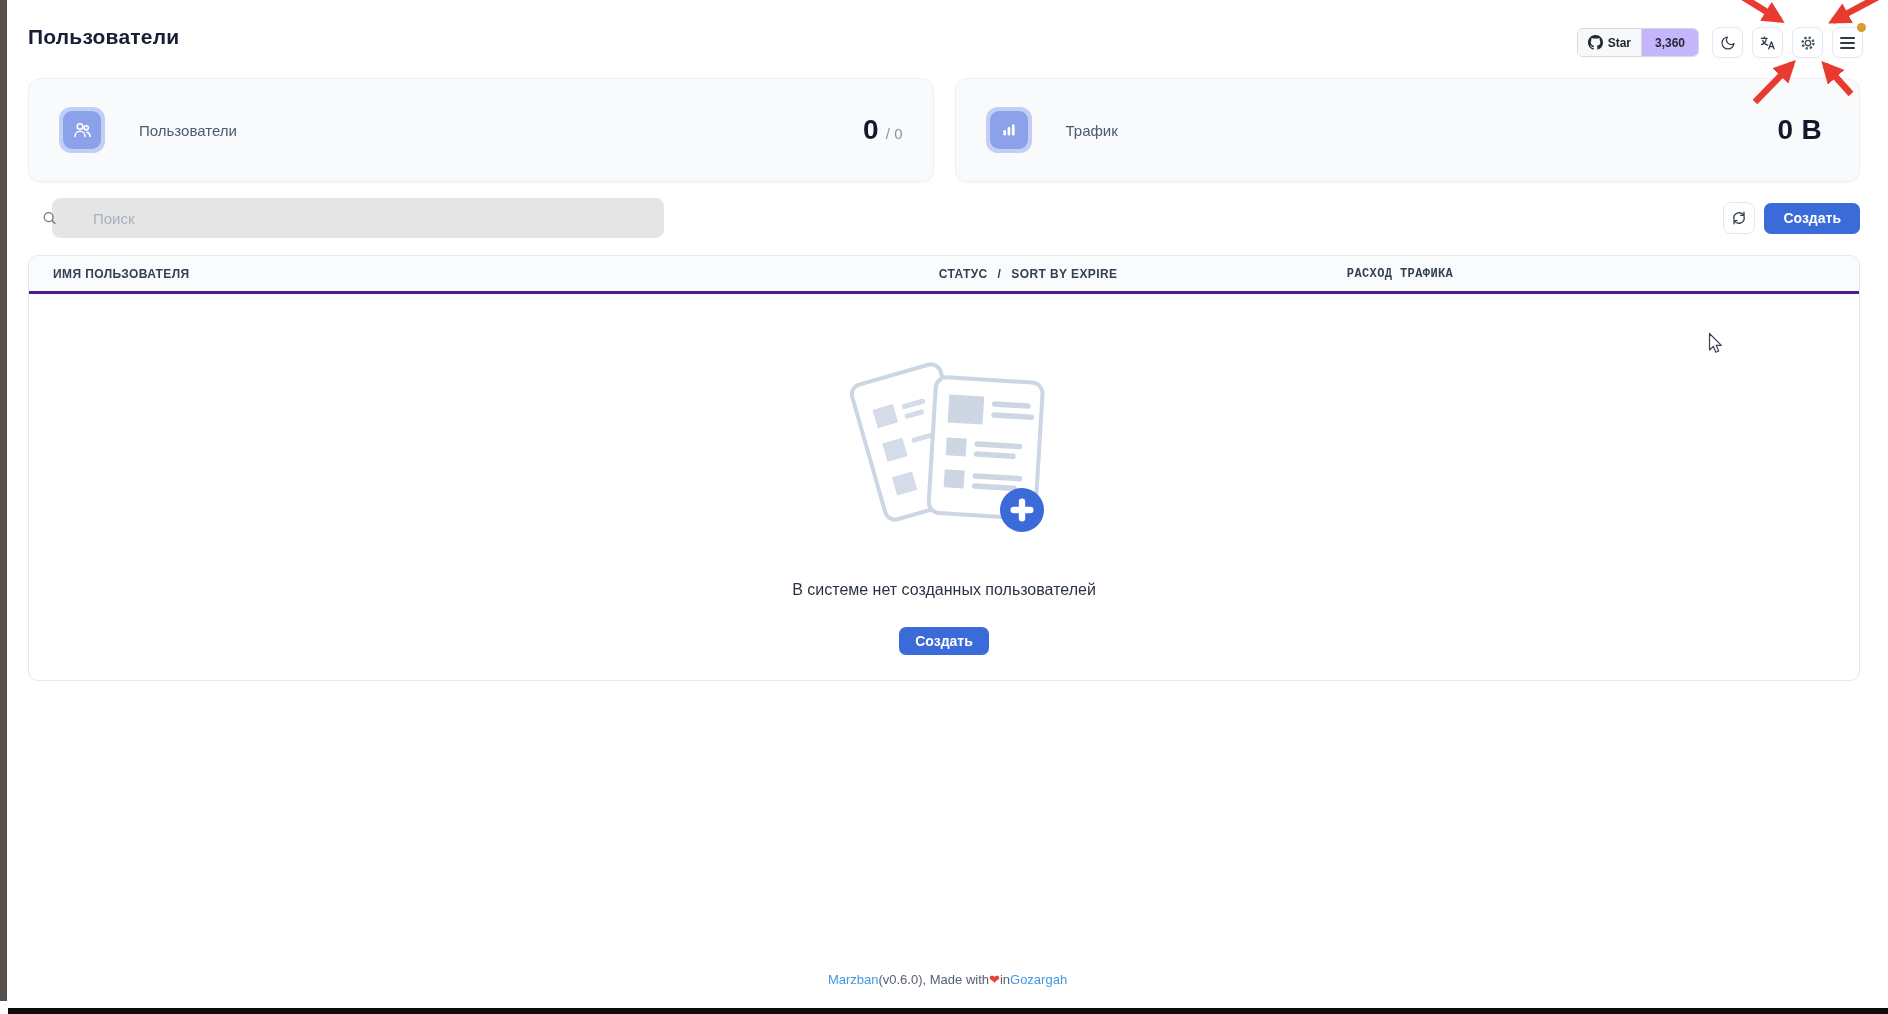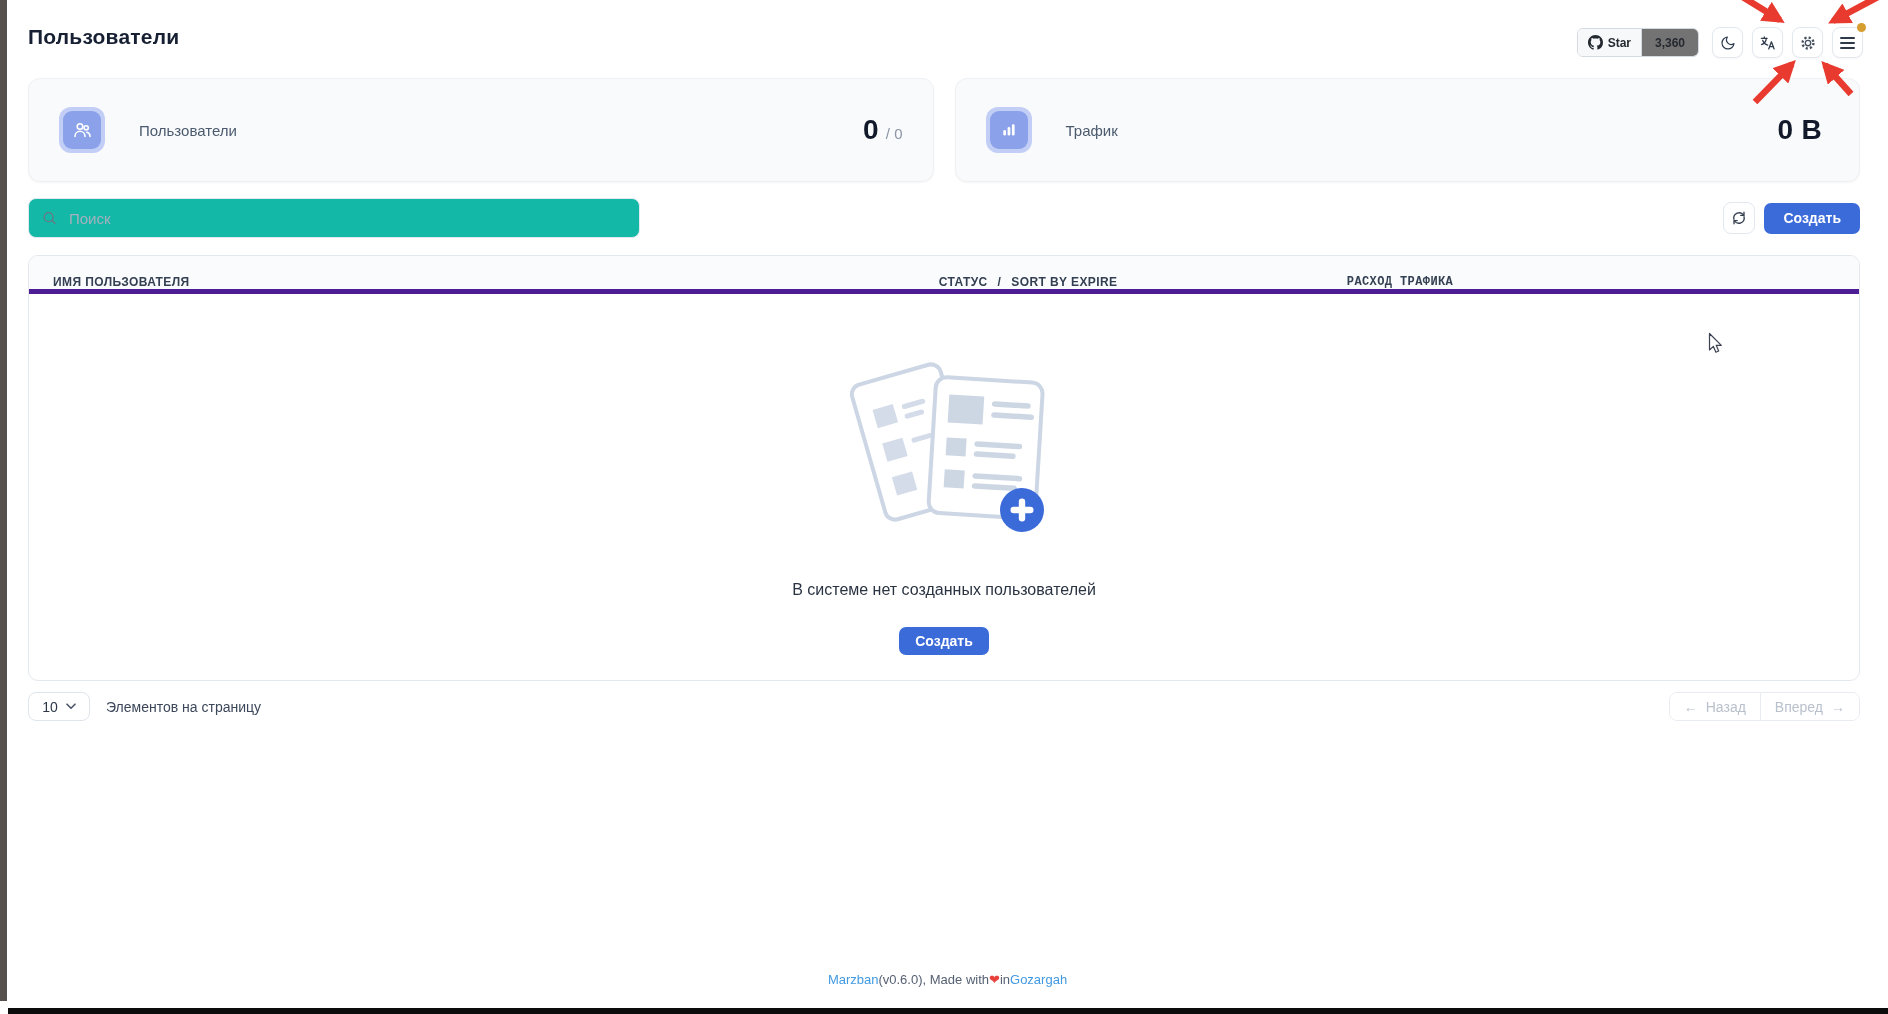--- a/index.html
+++ b/index.html
@@ -15,21 +15,21 @@
   .bottom-edge { position:absolute; left:8px; right:0; bottom:0; height:6px; background:#0c0c0d; }
 
   .main { position:absolute; left:7px; top:0; right:0; bottom:6px; padding:0 28px 0 21px; }
 
   .page-title { margin-top:24px; font-size:21px; line-height:26px; font-weight:700; color:#172033; letter-spacing:.2px; }
 
   
   .toolbar { position:absolute; top:27px; right:25px; display:flex; align-items:center; gap:9px; z-index:5; }
   .gh-star { display:flex; height:29px; border:1px solid #d4dae1; border-radius:6px; overflow:hidden; background:#fff; margin-right:4px; font-size:12px; font-weight:700; color:#24292f; cursor:pointer; }
   .gh-star .seg { display:flex; align-items:center; padding:0 10px; gap:5px; }
-  .gh-star .seg.count { border-left:1px solid #d4dae1; background:#737373; padding:0 13px; }
+  .gh-star .seg.count { border-left:1px solid #d4dae1; background:#c4b5fd; padding:0 13px; }
   .gh-star .seg.star { background:#f6f8fa; }
   .tb-btn { position:relative; width:31px; height:31px; background:#fff; border:1px solid #e2e8f0; border-radius:8px; display:flex; align-items:center; justify-content:center; box-shadow:0 1px 2px rgba(20,30,50,.04); cursor:pointer; }
   .menu-bars { display:flex; flex-direction:column; gap:3px; }
   .menu-bars i { display:block; width:15px; height:2px; background:#2f3a48; border-radius:1px; }
   .badge-dot { position:absolute; top:-5px; right:-4px; width:9px; height:9px; border-radius:50%; background:#d69e2e; }
 
   
   .cards { display:flex; gap:21px; margin-top:28px; }
   .card { flex:1; height:104px; background:#f9fafb; border:1px solid #eef1f4; border-radius:12px; box-shadow:0 1px 2px rgba(16,24,40,.04); display:flex; align-items:center; padding:0 30px; }
   .tile { width:46px; height:46px; border-radius:12px; background:#c2cef5; display:flex; align-items:center; justify-content:center; flex:none; }
@@ -37,29 +37,29 @@
   .card-label { margin-left:34px; font-size:15px; color:#4b5a6e; }
   .card-value { margin-left:auto; display:flex; align-items:baseline; gap:7px; }
   .card-value .big { font-size:28px; font-weight:700; color:#12192a; letter-spacing:.3px; }
   .card-value .suffix { font-size:15px; color:#2b3445; }
   .card:first-child .card-value .suffix { color:#8a94a6; }
 
   
   .controls { display:flex; align-items:center; margin-top:16px; }
   .search-wrap { position:relative; width:612px; }
   .search-wrap svg { position:absolute; left:13px; top:50%; transform:translateY(-50%); }
-  .search-input { width:100%; height:40px; border:1px solid #e2e8f0; border-radius:8px; padding:0 12px 0 40px; font-size:15px; font-family:inherit; color:#1a202c; outline:none; background:#14b8a6; }
+  .search-input { width:100%; height:40px; border:1px solid #e2e8f0; border-radius:8px; padding:0 12px 0 40px; font-size:15px; font-family:inherit; color:#1a202c; outline:none; background:#e5e5e5;margin-left:24px; }
   .search-input::placeholder { color:#a7b0be; }
   .spacer { flex:1; }
   .refresh-btn { width:32px; height:32px; border:1px solid #e2e8f0; border-radius:8px; background:#fff; display:flex; align-items:center; justify-content:center; margin-right:9px; cursor:pointer; }
   .btn-primary { height:31px; padding:0 19px; background:#3b6ad9; border:none; border-radius:7px; color:#fff; font-size:14px; font-weight:700; font-family:inherit; cursor:pointer; }
 
   
   .table { margin-top:17px; height:426px; border:1px solid #e3e8ef; border-radius:10px; background:#fff; overflow:hidden; display:flex; flex-direction:column; }
-  .thead { height:38px; flex:none; background:#fafbfc; border-bottom:5px solid #4c1d95; display:flex; align-items:flex-end; }
+  .thead { height:38px; flex:none; background:#fafbfc; border-bottom:3px solid #4c1d95; display:flex; align-items:center; }
   .th { display:flex; align-items:center; padding-left:24px; font-size:12px; font-weight:700; color:#333f52; letter-spacing:.4px; cursor:pointer; }
   .th.c1 { width:48.4%; }
   .th.c2 { width:22.3%; gap:10px; }
   .th.c3 { flex:1;font-family:Liberation Mono, monospace; }
   .tbody { flex:1; display:flex; flex-direction:column; align-items:center; padding-top:56px;gap:11px; }
   .empty-msg { margin-top:30px; font-size:16px; color:#2a3342; }
   .empty-btn { margin-top:17px; height:28px; padding:0 16px; }
 
   
   .pagination { margin-top:11px; display:flex; align-items:center; }
@@ -223,39 +223,20 @@
             <circle cx="183" cy="160" r="22" fill="#3b6ad9"></circle>
             <rect x="171.5" y="156.8" width="23" height="6.4" rx="3.2" fill="#ffffff"></rect>
             <rect x="179.8" y="148.5" width="6.4" height="23" rx="3.2" fill="#ffffff"></rect>
           </g>
         </svg>
         <div class="empty-msg">В системе нет созданных пользователей</div>
         <button class="btn-primary empty-btn">Создать</button>
       </div>
     </div>
 
-    <div class="pagination">
-      <div class="page-size">
-        <span>10</span>
-        <svg width="10" height="7" viewBox="0 0 10 7" fill="none" stroke="#4a5568" stroke-width="1.6" stroke-linecap="round" stroke-linejoin="round">
-            <polyline points="1,1.2 5,5.2 9,1.2"></polyline>
-          </svg>
-      </div>
-      <span class="page-size-label">Элементов на страницу</span>
-      <div class="nav-group">
-        <button class="nav-btn">
-          <span>←</span>
-          <span>Назад</span>
-        </button>
-        <button class="nav-btn">
-          <span>Вперед</span>
-          <span>→</span>
-        </button>
-      </div>
-    </div>
   </div>
 
   <div class="footer">
     <a>Marzban</a>
     <span>(v0.6.0), Made with</span>
     <span class="heart">❤</span>
     <span>in</span>
     <a>Gozargah</a>
   </div>
 

